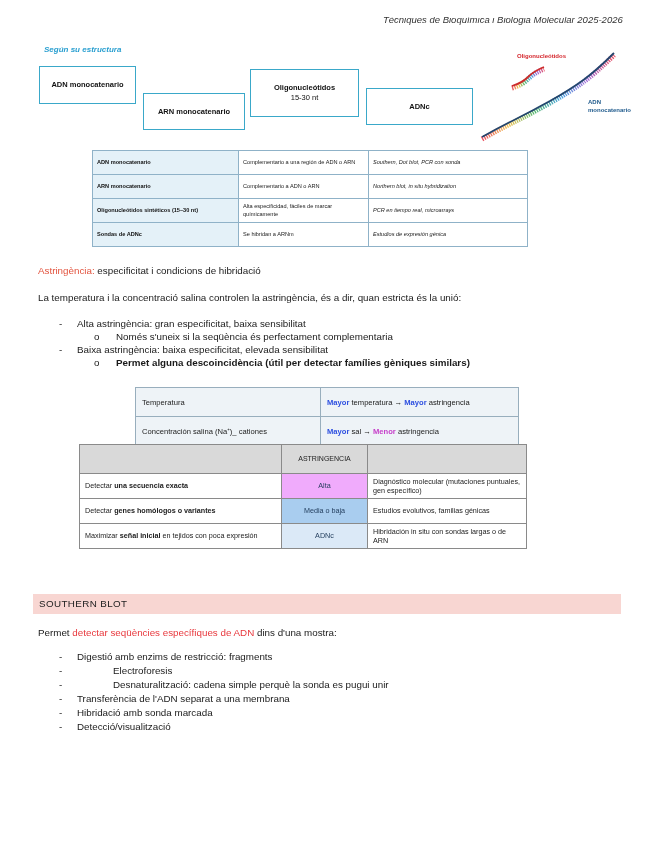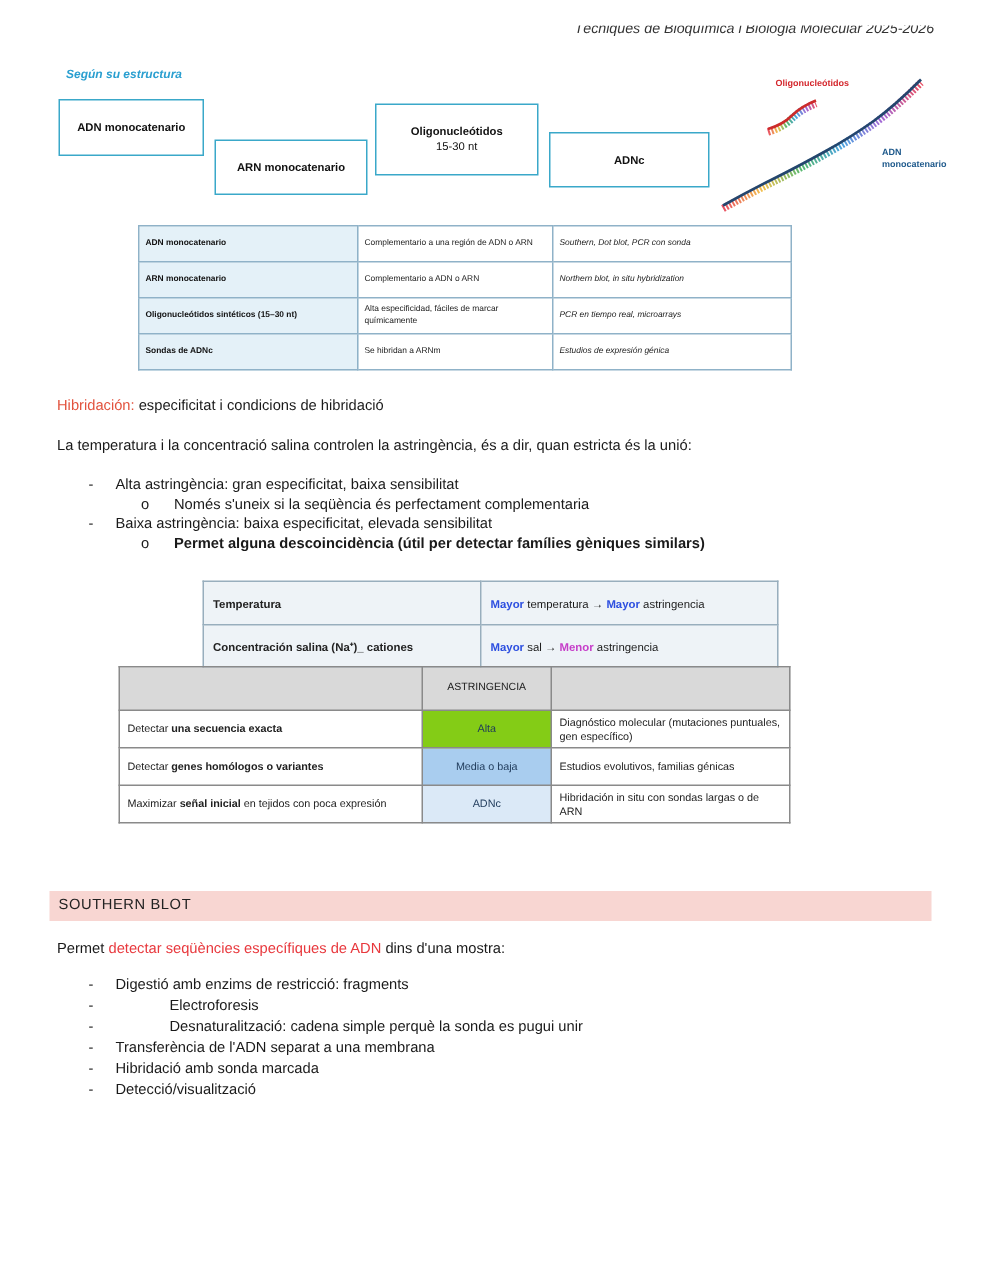--- a/index.html
+++ b/index.html
@@ -42,31 +42,31 @@
     .para { position: absolute; left: 38px; font-size: 9.8px; color: #1a1a1a; white-space: nowrap; }
     .accent-red { color: #e2533e; }
     .link-red { color: #e8383d; }
 
     .bullet { position: absolute; font-size: 9.8px; color: #1a1a1a; white-space: nowrap; }
     .bullet .mark { position: absolute; left: 0; }
     .bullet .txt { position: absolute; }
 
     #cond-table { left: 135px; top: 387px; width: 384px; font-size: 7.6px; }
     #cond-table td { border: 1px solid #98aebd; height: 29px; padding: 0 6px; vertical-align: middle; background: #eef3f7; }
-    #cond-table td.k { width: 185px; font-weight: bold; color: #222; }
+    #cond-table td.k { width: 185px; font-weight: normal; color: #222; }
     .blue-word { color: #2d4fe0; font-weight: bold; }
     .pink-word { color: #c63ec9; font-weight: bold; }
 
     #str-table { left: 79px; top: 444px; width: 448px; font-size: 7.2px; }
     #str-table th, #str-table td { border: 1px solid #8a8a8a; vertical-align: middle; padding: 0 5px; line-height: 1.3; }
     #str-table th { height: 29px; background: #d9d9d9; font-weight: normal; color: #222; font-size: 7px; }
     #str-table td { height: 25px; color: #222; }
     #str-table td.use { width: 202px; }
     #str-table td.lvl { width: 86px; text-align: center; color: #1f3a5a; }
-    #str-table td.lvl.alta { background: #84cc16; }
+    #str-table td.lvl.alta { background: #f0abfc; }
     #str-table td.lvl.media { background: #a9cdef; }
     #str-table td.lvl.baja { background: #dbe9f7; }
 
     .section-band {
       position: absolute; left: 33px; top: 594px; width: 588px; height: 20px;
       background: #f8d6d2; font-size: 9.8px; color: #222; letter-spacing: 0.4px;
       padding-left: 6px; line-height: 20px;
     }
   </style>
 </head>
@@ -131,21 +131,21 @@
   </tr>
   <tr>
     <td class="c1">Sondas de ADNc</td>
     <td class="c2">Se hibridan a ARNm</td>
     <td class="c3">Estudios de expresión génica</td>
   </tr>
 </tbody>
   </table>
 
 <div class="para" style="top:265px;">
-  <span class="accent-red">Hibridación:</span><span> especificitat i condicions de hibridació</span>
+  <span class="accent-red">Astringència:</span><span> especificitat i condicions de hibridació</span>
 </div>
 <div class="para" style="top:292px;">La temperatura i la concentració salina controlen la astringència, és a dir, quan estricta és la unió:</div>
 
 <div class="bullet" style="left:59px; top:318px;">
   <span class="mark">-</span>
   <span class="txt" style="left:18px;">Alta astringència: gran especificitat, baixa sensibilitat</span>
 </div>
 <div class="bullet" style="left:94px; top:331px;">
   <span class="mark">o</span>
   <span class="txt" style="left:22px;">Només s'uneix si la seqüència és perfectament complementaria</span>

